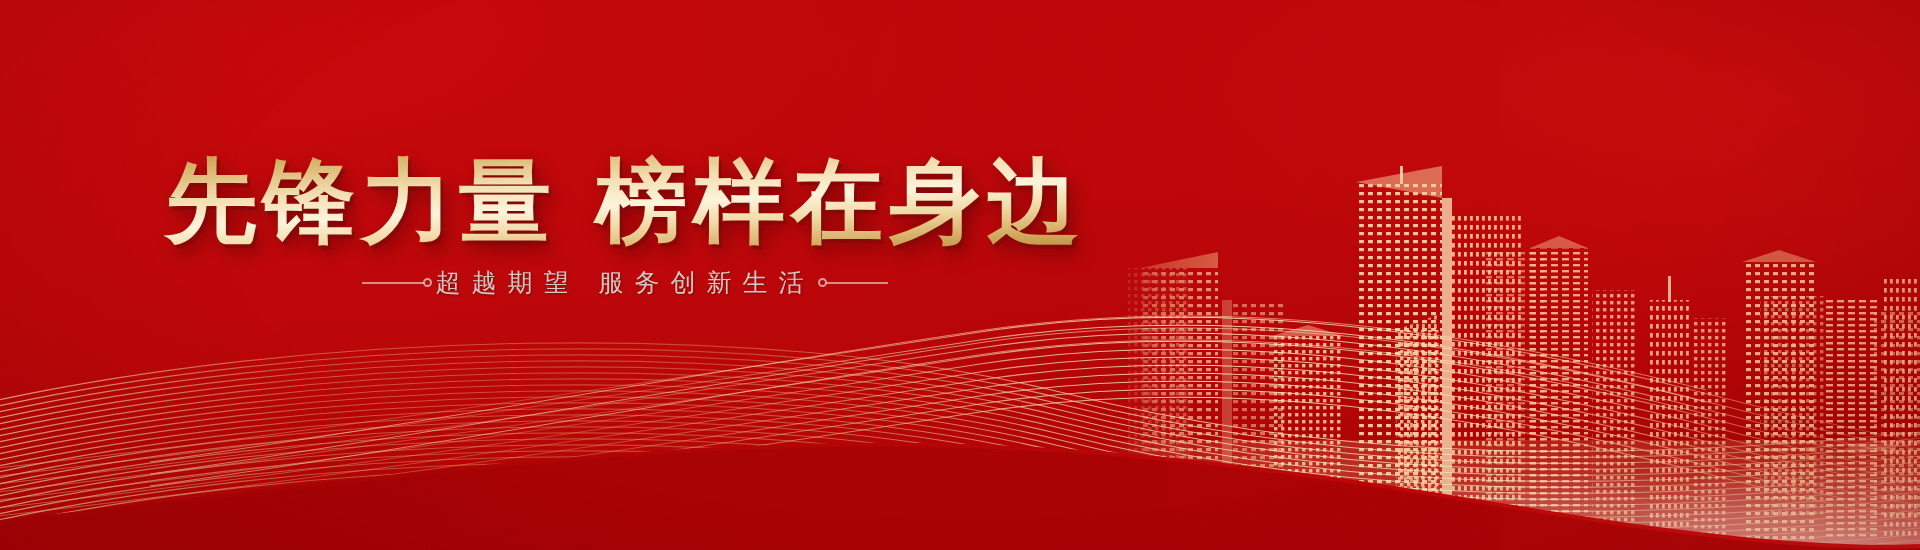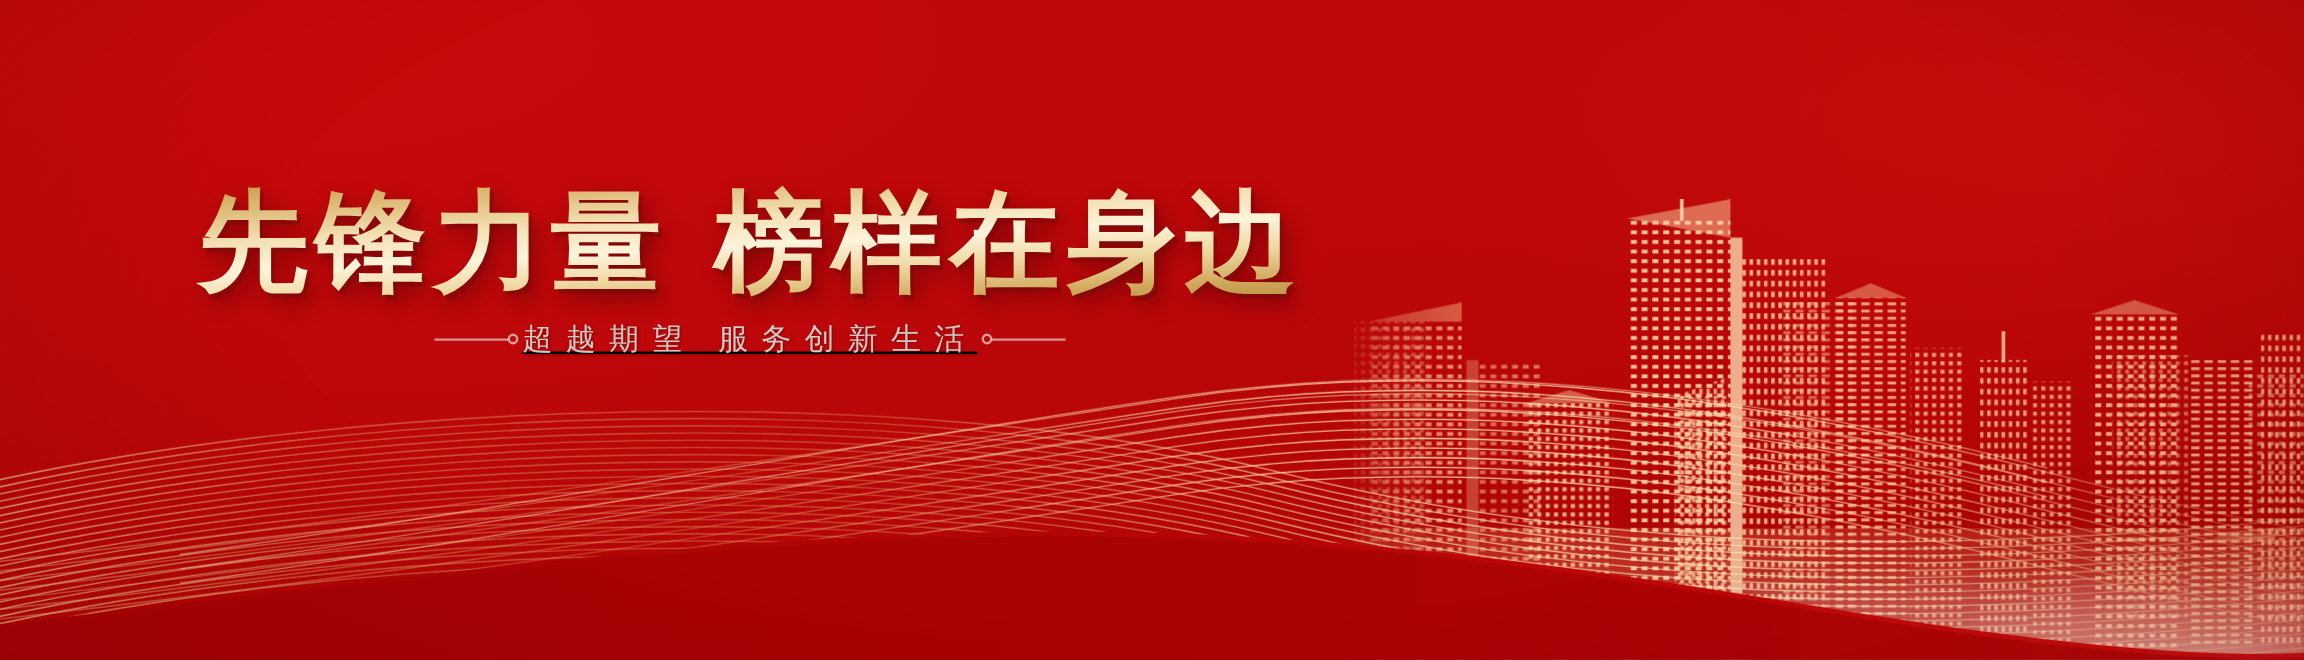--- a/index.html
+++ b/index.html
@@ -37,21 +37,21 @@
     font-weight:700;
     font-family:"DejaVu Serif","Liberation Serif",serif;
     background:linear-gradient(177deg,#b58b44 0%,#d5ae63 14%,#f3dfb2 36%,#fdf4dc 52%,#f0d9a4 66%,#cfa659 84%,#b08338 100%);
     -webkit-background-clip:text;background-clip:text;
     color:transparent;-webkit-text-fill-color:transparent;
     filter:drop-shadow(3px 4px 0 rgba(120,10,8,.55)) drop-shadow(5px 7px 9px rgba(70,0,0,.45));
     white-space:nowrap;
   }
   #subtitle-row{
     position:absolute;left:0;top:266px;width:1250px;
-    display:flex;align-items:center;justify-content:center;gap:4px;text-decoration:underline;
+    display:flex;align-items:center;justify-content:center;gap:4px;
   }
   .deco-line{display:flex;align-items:center;gap:0;}
   .deco-rule{width:62px;height:2px;background:rgba(230,222,214,.62);}
   .deco-dot{
     width:9px;height:9px;border-radius:50%;
     border:2px solid rgba(230,222,214,.70);
     background:transparent;box-sizing:border-box;
   }
   .deco-left .deco-dot{margin-left:-1px;}
   .deco-right .deco-dot{margin-right:-1px;}

